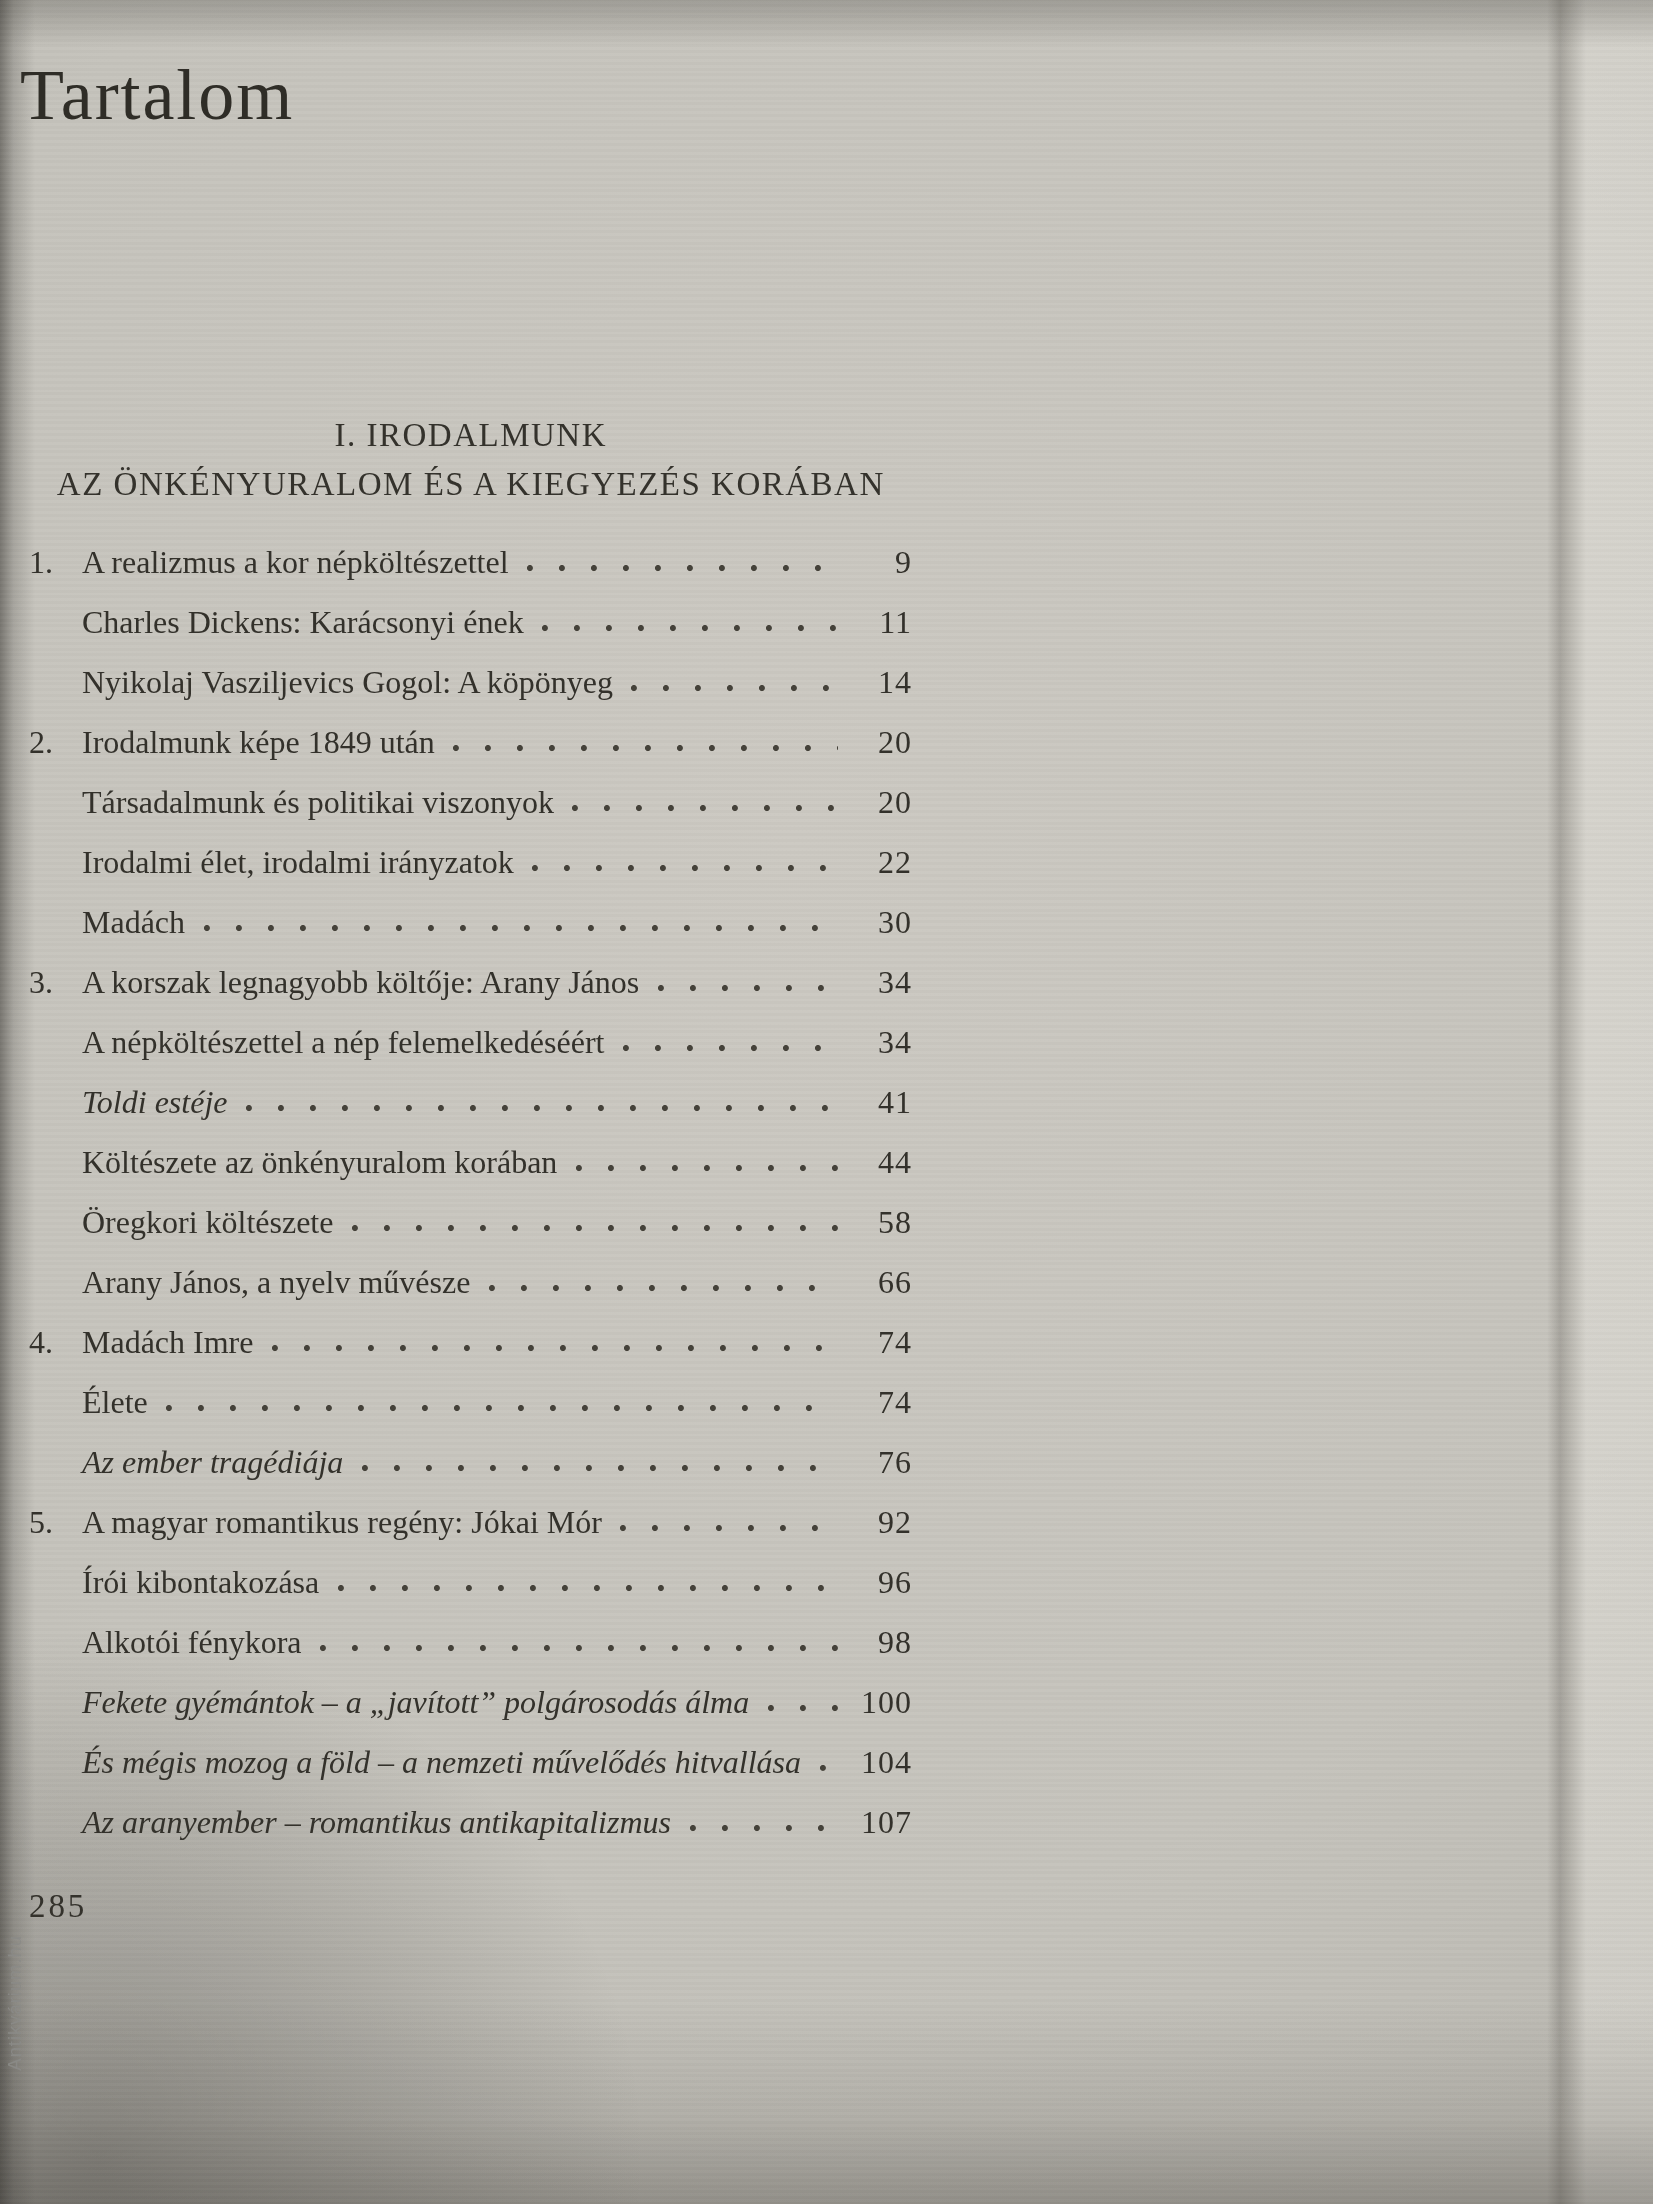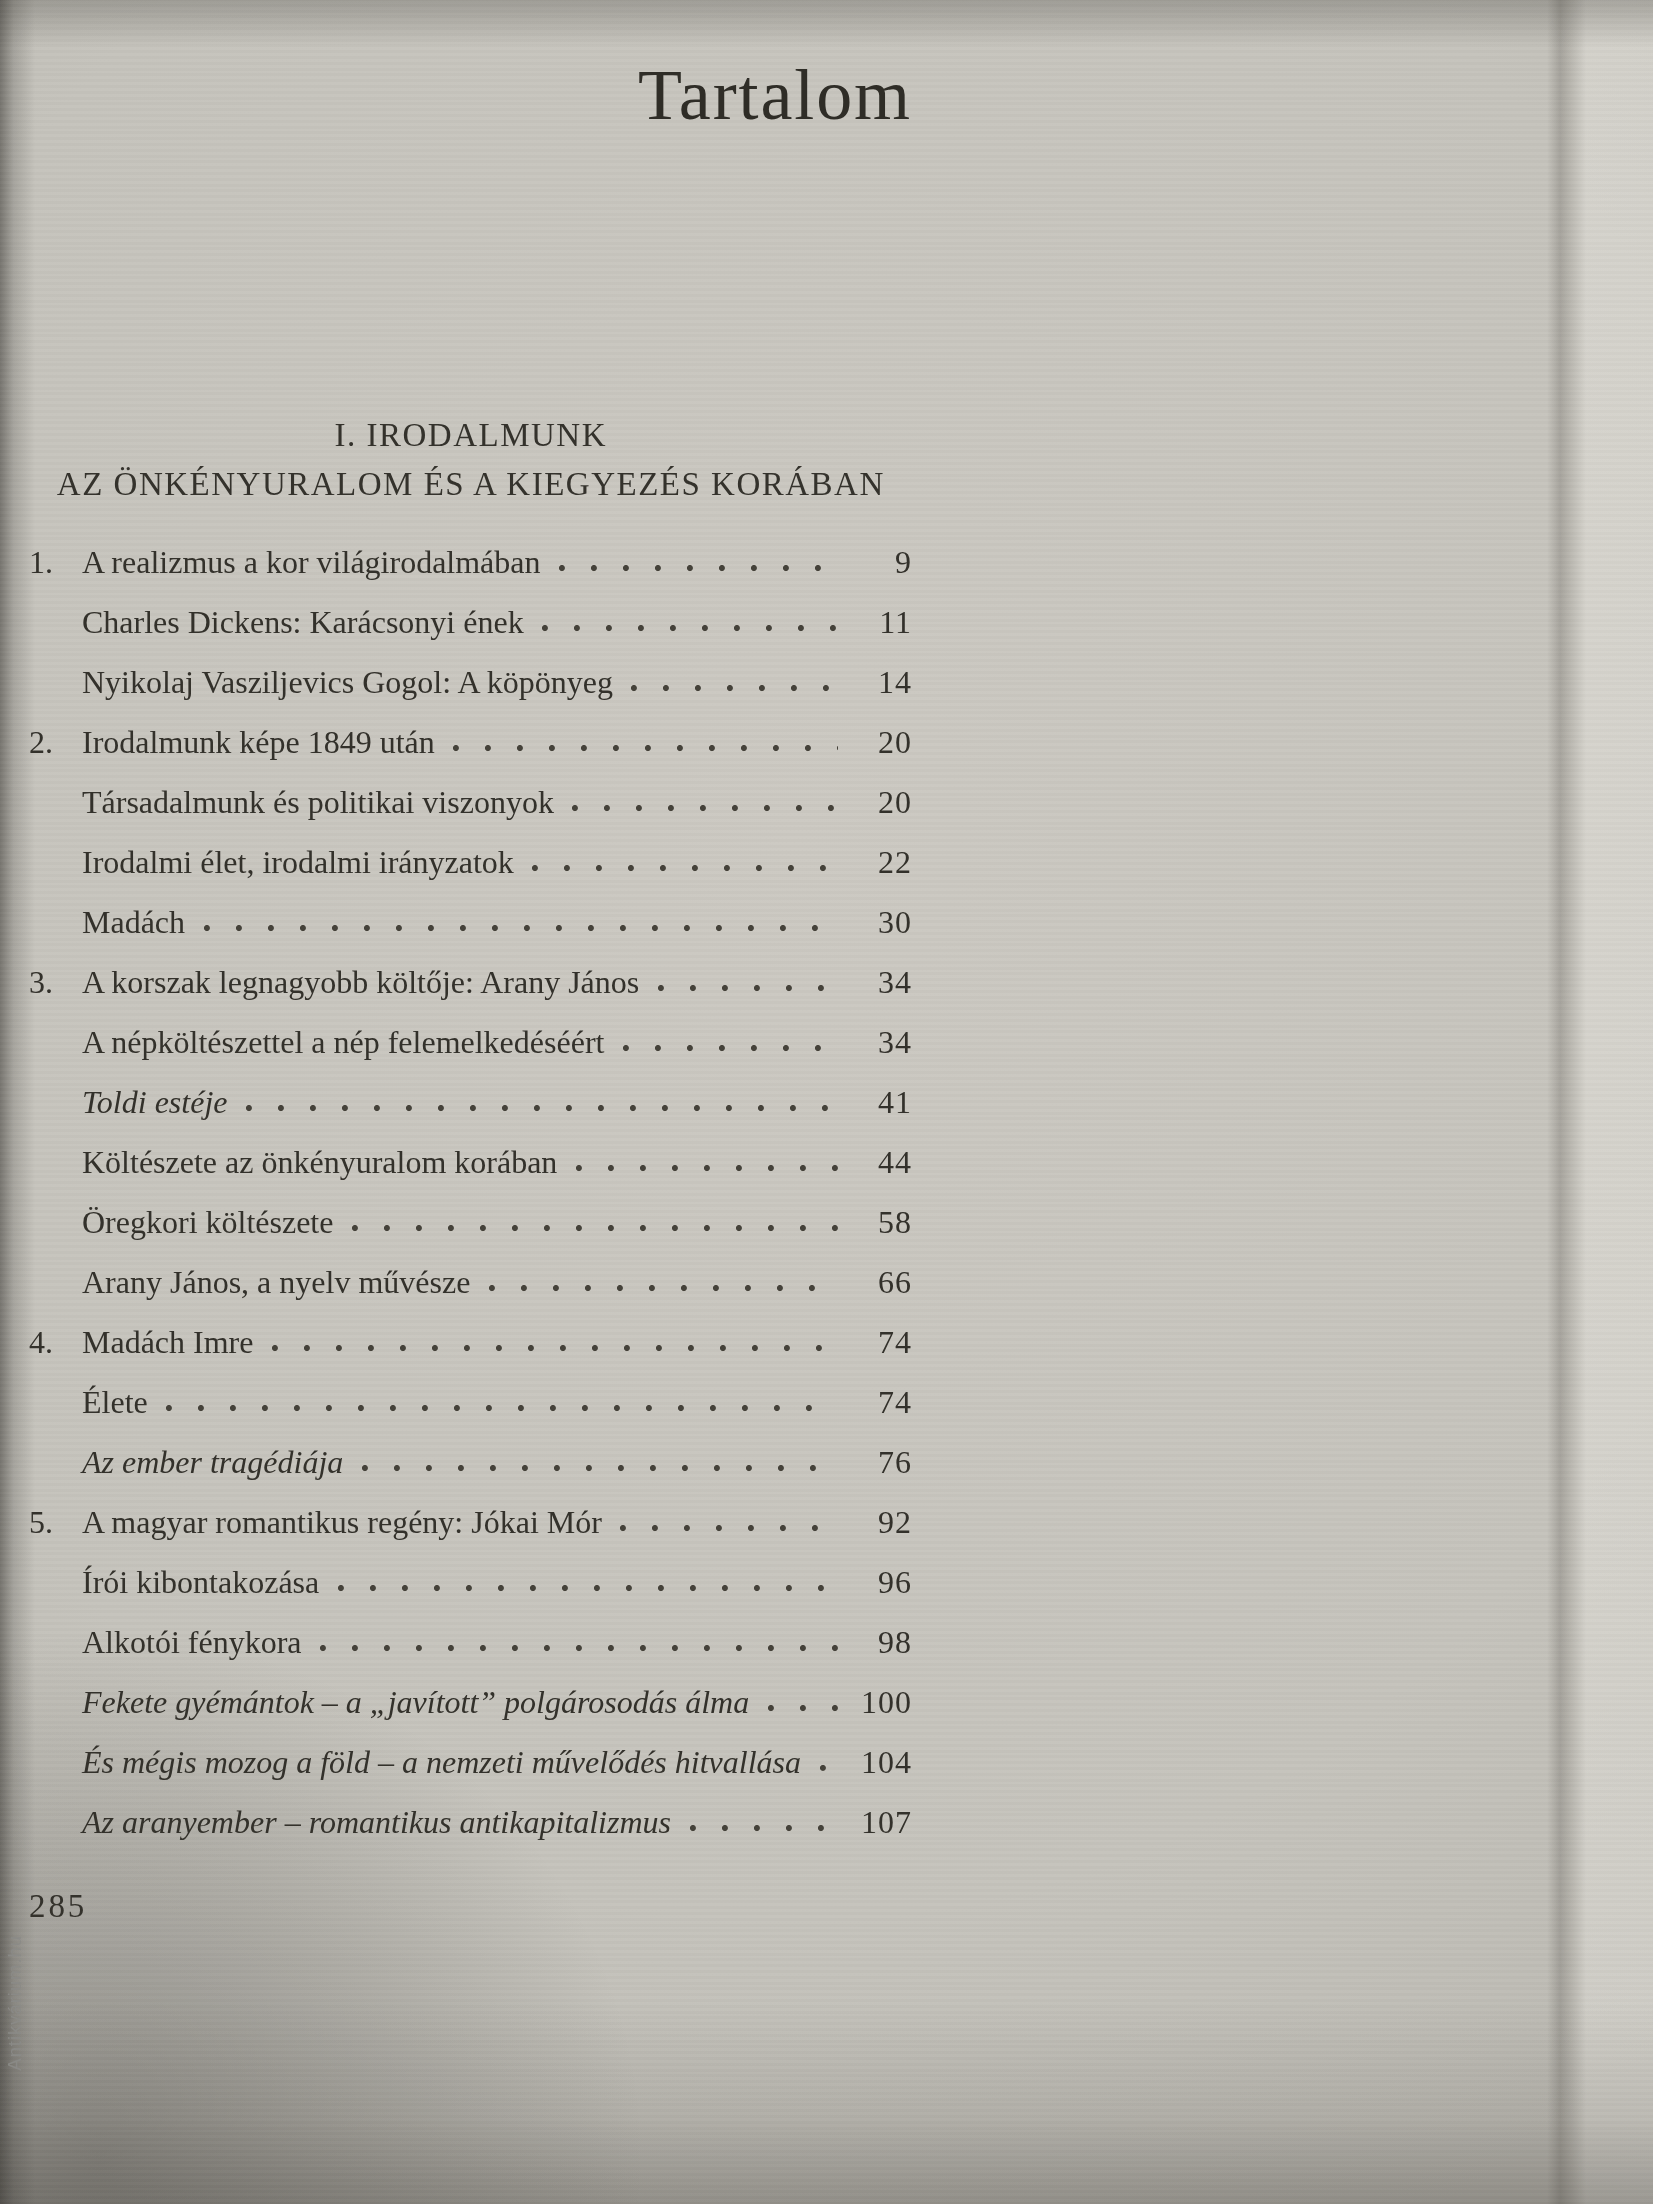--- a/index.html
+++ b/index.html
@@ -21,23 +21,23 @@
       linear-gradient(to right, rgba(42,40,36,0.50) 0px, rgba(42,40,36,0.20) 13.6px, rgba(42,40,36,0) 35px),
       linear-gradient(to bottom, rgba(56,54,48,0.28) 0px, rgba(56,54,48,0) 47px),
       linear-gradient(to top, rgba(64,60,54,0.36) 0px, rgba(64,60,54,0.12) 87px, rgba(64,60,54,0) 204px),
       linear-gradient(to right, rgba(0,0,0,0) 1547px, rgba(86,82,76,0.28) 1560px, rgba(120,116,108,0.16) 1570px, rgba(248,246,240,0.30) 1586px, rgba(240,238,232,0.34) 1654px),
       radial-gradient(ellipse 85% 70% at 48% 38%, #ccc9c2 0%, #c5c3bc 70%, #bcbab3 100%);
   }
 
   .book-title {
     position: absolute;
     top: 56px;
-    left: 29px;
+    left: 20px;
     width: 883px;
-    text-align: right;
+    text-align: left;
     font-size: 72px;
     line-height: 1.1;
     letter-spacing: 1.9px;
     color: #2f2d27;
   }
 
   .section-heading {
     position: absolute;
     top: 411px;
     left: 7.8px;
@@ -124,21 +124,21 @@
   <div class="book-title">Tartalom</div>
 
   <div class="section-heading">
     <div>I. IRODALMUNK</div>
     <div>AZ ÖNKÉNYURALOM ÉS A KIEGYEZÉS KORÁBAN</div>
   </div>
 
   <div class="toc">
   <div class="toc-row">
     <span class="num">1.</span>
-    <span class="title">A realizmus a kor világirodalmában</span>
+    <span class="title">A realizmus a kor népköltészettel</span>
     <span class="leader"></span>
     <span class="pageno">9</span>
   </div>
 
   <div class="toc-row">
     <span class="num"></span>
     <span class="title">Charles Dickens: Karácsonyi ének</span>
     <span class="leader"></span>
     <span class="pageno">11</span>
   </div>

